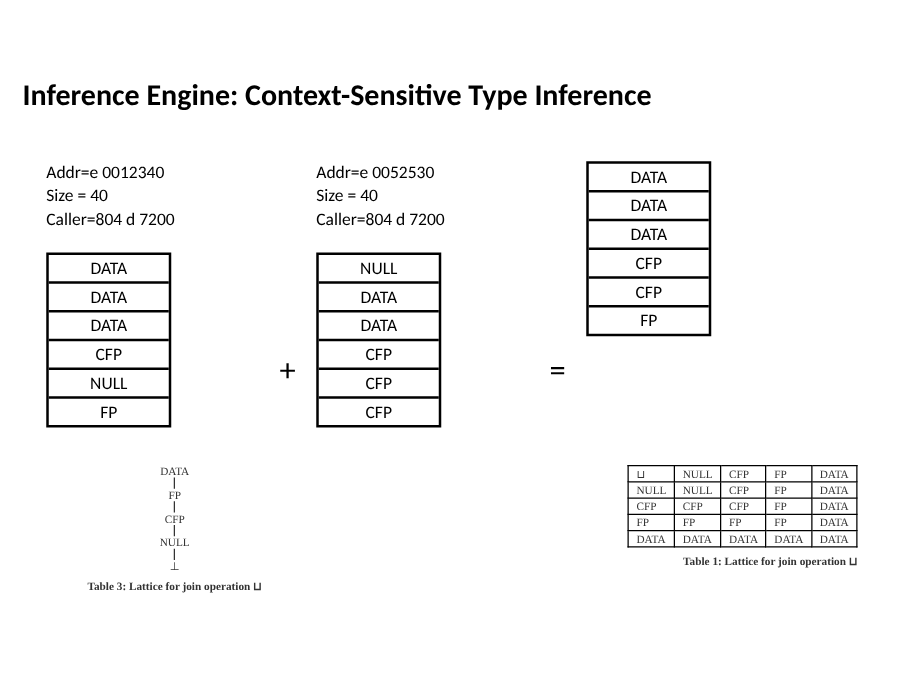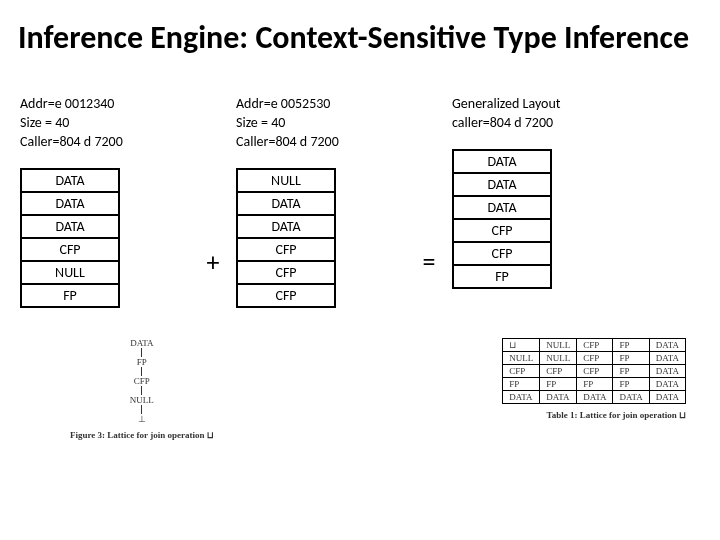--- a/index.html
+++ b/index.html
@@ -5,29 +5,30 @@
   * { box-sizing: border-box; margin: 0; padding: 0; }
   body {
     width: 720px;
     height: 540px;
     font-family: Calibri, Arial, sans-serif;
     background: #fff;
     color: #000;
     position: relative;
   }
   .title {
-    font-size: 32px;
+    font-size: 24px;
     font-weight: bold;
     padding: 18px 10px 0 18px;
+    margin-top: 44px;
   }
   .row {
     display: flex;
     align-items: flex-start;
     margin-top: 38px;
-    padding: 0 30px 0 20px;
+    padding: 0 30px 0 37px;
   }
   .col {
     display: flex;
     flex-direction: column;
     align-items: flex-start;
   }
   .col1 { width: 170px; }
   .col2 { width: 170px; }
   .col3 { width: 150px; }
   .op {
@@ -127,22 +128,20 @@
       <div class="cell">DATA</div>
       <div class="cell">CFP</div>
       <div class="cell">CFP</div>
       <div class="cell">CFP</div>
     </div>
   </div>
 
   <div class="op">=</div>
 
   <div class="col col3">
-    <div class="hdr">Generalized Layout
-caller=804 d 7200</div>
     <div class="stack">
       <div class="cell">DATA</div>
       <div class="cell">DATA</div>
       <div class="cell">DATA</div>
       <div class="cell">CFP</div>
       <div class="cell">CFP</div>
       <div class="cell">FP</div>
     </div>
   </div>
 </div>
@@ -153,21 +152,21 @@
       <div class="lnode">DATA</div>
       <div class="vline"></div>
       <div class="lnode">FP</div>
       <div class="vline"></div>
       <div class="lnode">CFP</div>
       <div class="vline"></div>
       <div class="lnode">NULL</div>
       <div class="vline"></div>
       <div class="lnode">⊥</div>
     </div>
-    <div class="caption">Figure 3: Lattice for join operation ⊔</div>
+    <div class="caption">Table 3: Lattice for join operation ⊔</div>
   </div>
 
   <div class="fig matrix-wrap">
     <table class="matrix">
       <tbody>
           <tr>
         <td class="corner">⊔</td>
         <td>NULL</td>
         <td>CFP</td>
         <td>FP</td>

